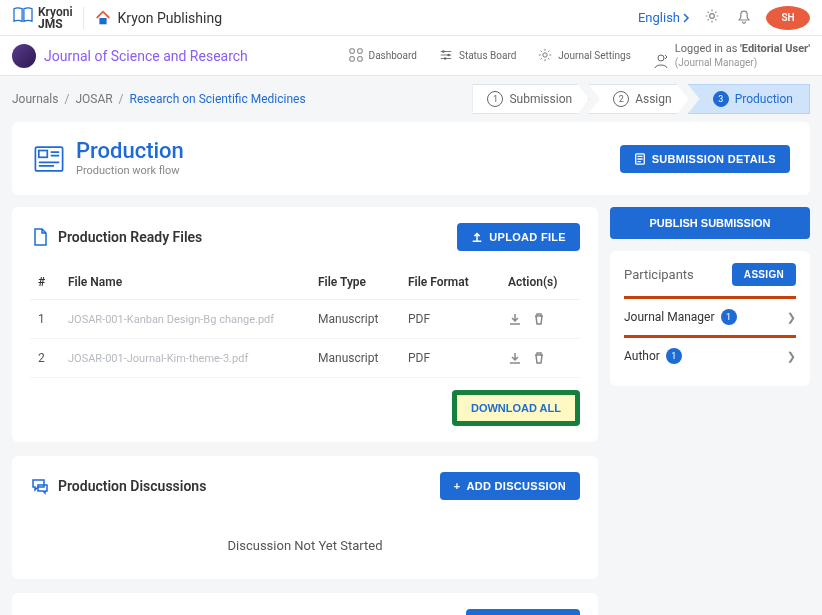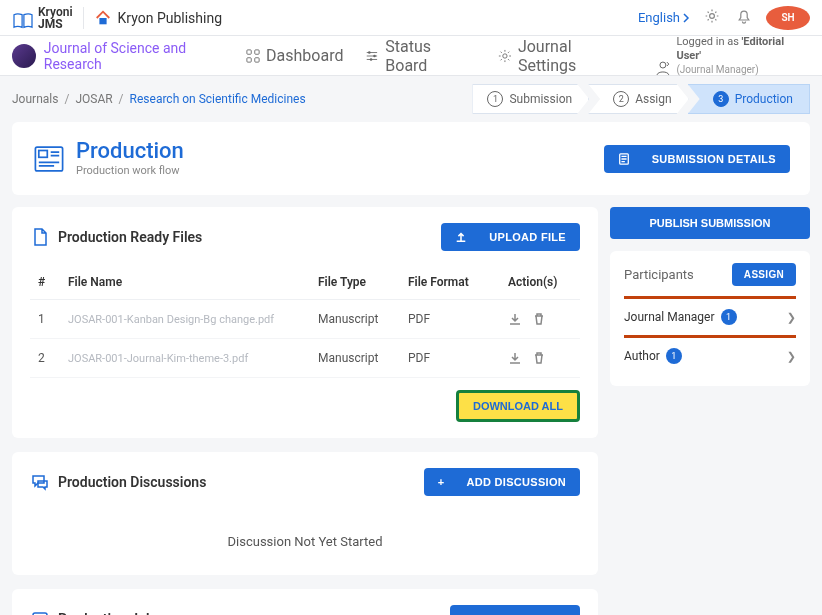--- a/index.html
+++ b/index.html
@@ -1,38 +1,38 @@
 <!DOCTYPE html>
 <html><head>
 <meta charset="utf-8">
 <style>
 * { margin: 0; padding: 0; box-sizing: border-box; }
 body { font-family: -apple-system, BlinkMacSystemFont, "Segoe UI", Roboto, sans-serif; background: #f5f6f8; font-size: 13px; color: #333; }
 
 
 .top-header { background: #fff; height: 36px; display: flex; align-items: center; padding: 0 12px; border-bottom: 1px solid #e5e7eb; }
-.logo-area { display: flex; align-items: flex-end; gap: 4px; font-size: 12px; font-weight: 600; color: #333; }
+.logo-area { display: flex; align-items: flex-start; gap: 4px; font-size: 12px; font-weight: 600; color: #333; }
 .logo-area .book-icon { width: 22px; height: 18px; }
 .logo-text { line-height: 1; }
 .logo-sub { font-weight: 700; }
 .divider { width: 1px; height: 22px; background: #e5e7eb; margin: 0 10px; }
 .app-logo { display: flex; align-items: center; gap: 6px; }
 .app-logo-icon { width: 18px; height: 18px; }
 .app-name { font-size: 14px; color: #333; font-weight: 400; }
 .top-right { margin-left: auto; display: flex; gap: 12px; }
 .lang { color: #1e6bd6; font-size: 13px; display: flex; align-items: center; gap: 2px; cursor: pointer; }
 .icon-btn { width: 20px; height: 20px; display: flex; align-items: center; justify-content: center; color: #888; cursor: pointer; }
 .avatar-badge { width: 44px; height: 24px; border-radius: 50%; background: #e85d3d; color: #fff; font-size: 10px; font-weight: 600; display: flex; align-items: center; justify-content: center; }
 
 
 .sub-header { background: #fff; height: 40px; display: flex; align-items: center; padding: 0 12px; border-bottom: 1px solid #e5e7eb; }
 .journal-avatar { width: 24px; height: 24px; border-radius: 50%; background: linear-gradient(135deg, #5b3a8f, #2a1a4f); margin-right: 8px; }
 .journal-name { font-size: 14px; color: #8b5cf6; }
 .sub-nav { margin-left: auto; display: flex; align-items: center; gap: 22px; }
-.sub-nav-item { display: flex; align-items: center; gap: 6px; font-size: 16px; color: #666; cursor: pointer; }
+.sub-nav-item { display: flex; align-items: center; gap: 6px; font-size: 10px; color: #666; cursor: pointer; }
 .sub-nav-item svg { width: 14px; height: 14px; }
 .login-info { display: flex; align-items: flex-end; gap: 6px; font-size: 11px; color: #666; }
 .login-info-text { line-height: 1.3; }
 .login-info-sub { font-size: 10px; color: #999; }
 
 
 .crumb-bar { display: flex; align-items: center; padding: 8px 12px; gap: 20px; background: #f5f6f8; }
 .breadcrumb { font-size: 12px; color: #1e6bd6; display: flex; gap: 6px; }
 .breadcrumb .sep { color: #999; }
 .breadcrumb .muted { color: #777; }
@@ -42,23 +42,23 @@
 .step:last-child { clip-path: polygon(0 0, 100% 0, 100% 100%, 0 100%, 12px 50%); padding-right: 16px; }
 .step.active { background: #cfe3fb; color: #1e6bd6; border-color: #b8d4f5; }
 .step-num { width: 16px; height: 16px; border: 1px solid currentColor; border-radius: 50%; font-size: 9px; display: inline-flex; align-items: center; justify-content: center; margin-right: 6px; }
 .step.active .step-num { background: #1e6bd6; border-color: #1e6bd6; color: #fff; }
 
 
 .page-title-bar { background: #fff; margin: 0 12px 12px 12px; border-radius: 6px; padding: 18px 20px; display: flex; align-items: center; }
 .pt-icon { width: 34px; height: 34px; margin-right: 10px; color: #1e6bd6; }
 .pt-text h1 { color: #1e6bd6; font-size: 22px; font-weight: 500; line-height: 1; }
 .pt-text p { color: #888; font-size: 11px; margin-top: 2px; }
-.btn-primary { background: #1e6bd6; color: #fff; border: none; border-radius: 4px; padding: 8px 14px; font-size: 11px; font-weight: 600; cursor: pointer; display: inline-flex; align-items: center; gap: 22px; text-transform: uppercase; letter-spacing: 0.3px; }
+.btn-primary { background: #1e6bd6; color: #fff; border: none; border-radius: 4px; padding: 8px 14px; font-size: 11px; font-weight: 600; cursor: pointer; display: inline-flex; align-items: center; gap: 6px; text-transform: uppercase; letter-spacing: 0.3px; }
 .btn-primary.small { padding: 6px 12px; font-size: 10px; }
-.btn-outline { background: #fde047; border: 3px solid #15803d; color: #1e6bd6; border-radius: 4px; padding: 7px 14px; font-size: 11px; font-weight: 600; cursor: pointer; text-transform: uppercase; }
+.btn-outline { background: #fef9c3; border: 5px solid #15803d; color: #1e6bd6; border-radius: 4px; padding: 7px 14px; font-size: 11px; font-weight: 600; cursor: pointer; text-transform: uppercase; }
 
 
 .content-wrap { display: flex; gap: 12px; padding: 0 12px 12px; }
 .col-main { flex: 1; display: flex; flex-direction: column; gap: 14px; min-width: 0; }
 .col-side { width: 200px; display: flex; flex-direction: column; gap: 12px; }
 
 
 .card { background: #fff; border-radius: 6px; padding: 16px 18px; }
 .card-head { display: flex; align-items: center; margin-bottom: 14px; }
 .card-head .icon { width: 20px; height: 20px; color: #1e6bd6; margin-right: 8px; display: flex; align-items: center; }

